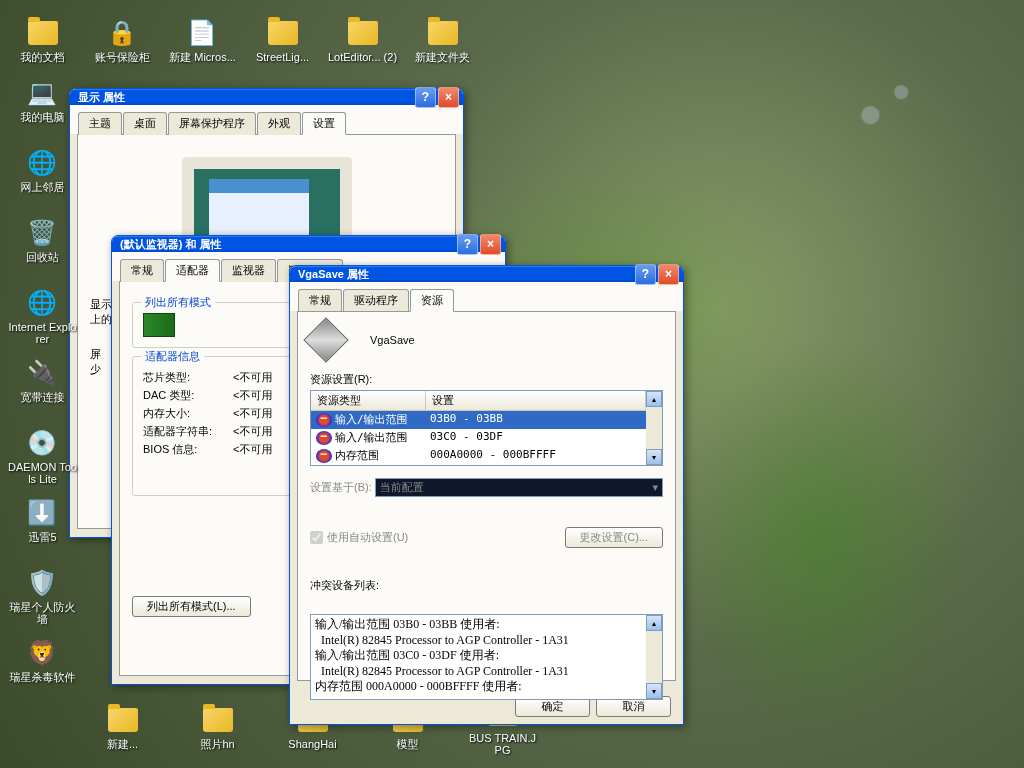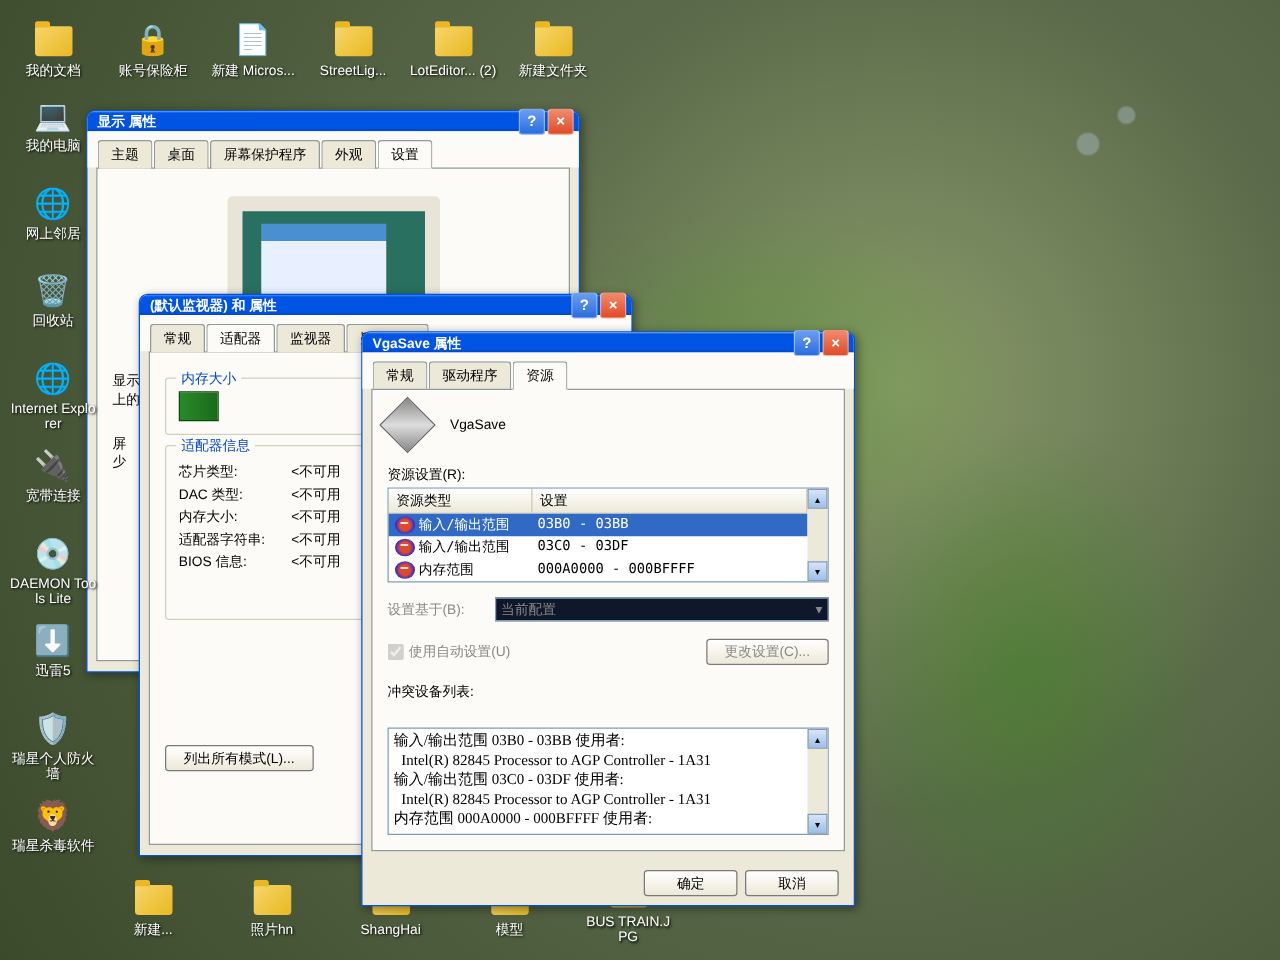--- a/index.html
+++ b/index.html
@@ -156,21 +156,21 @@
       </div>
     </div>
     <div class="tab-strip" id="win2-tabs">
         <div class="tab">常规</div>
         <div class="tab active">适配器</div>
         <div class="tab">监视器</div>
         <div class="tab">疑难解答</div>
       </div>
     <div class="tab-content" style="height:395px">
       <div class="groupbox">
-        <div class="groupbox-title">内存大小</div>
+        <div class="groupbox-title">列出所有模式</div>
         <div style="display:flex;align-items:center;gap:10px">
           <div style="width:32px;height:24px;background:linear-gradient(90deg,#2a8a2a,#1a6a1a);border:1px solid #0a4a0a"></div>
         </div>
       </div>
       <div class="groupbox" style="height:140px">
         <div class="groupbox-title">适配器信息</div>
         <div id="adapter-info">
             <div class="info-row">
               <div class="label">芯片类型:</div>
               <div>&lt;不可用</div>
@@ -208,21 +208,21 @@
       </div>
     </div>
     <div class="tab-strip" id="win3-tabs">
         <div class="tab">常规</div>
         <div class="tab">驱动程序</div>
         <div class="tab active">资源</div>
       </div>
     <div class="tab-content" style="height:370px;position:relative">
       <div style="display:flex;align-items:center;gap:12px;margin-bottom:16px">
         <div class="diamond-icon"></div>
-        <span style="margin-left:6px">VgaSave</span>
+        <span style="margin-left:16px">VgaSave</span>
       </div>
       <div style="margin-bottom:3px">资源设置(R):</div>
       <div class="listview" style="display:flex">
         <div style="flex:1">
           <div class="listview-header">
             <div style="width:115px">资源类型</div>
             <div style="flex:1">设置</div>
           </div>
           <div id="resource-rows">
               <div class="listview-row selected">
@@ -242,29 +242,29 @@
               </div>
             </div>
         </div>
         <div class="scrollbar">
           <div class="scroll-btn">▴</div>
           <div style="flex:1"></div>
           <div class="scroll-btn">▾</div>
         </div>
       </div>
 
-      <div style="display:flex;align-items:center;gap:24px;margin:12px 0;color:#888">
+      <div style="display:flex;align-items:center;gap:3px;margin:12px 0;color:#888">
         <span>设置基于(B):</span>
         <div class="dropdown disabled" style="flex:1">
           <span>当前配置</span>
           <span>▾</span>
         </div>
       </div>
 
-      <div style="display:flex;justify-content:space-between;align-items:center;margin:14px 0">
+      <div style="display:flex;justify-content:space-between;align-items:center;margin:30px 0">
         <label class="checkbox-line">
           <input type="checkbox" checked="" disabled="" style="">
           <span>使用自动设置(U)</span>
         </label>
         <button class="btn" disabled="" style="color:#888">更改设置(C)...</button>
       </div>
 
       <div style="margin-bottom:21px">冲突设备列表:</div>
       <div class="listview" style="display:flex;height:86px">
         <pre id="conflict-text" style="flex:1;padding:2px 4px;font-family:Liberation Serif, serif;font-size:12px;white-space:pre-wrap;line-height:1.3">输入/输出范围 03B0 - 03BB 使用者:

